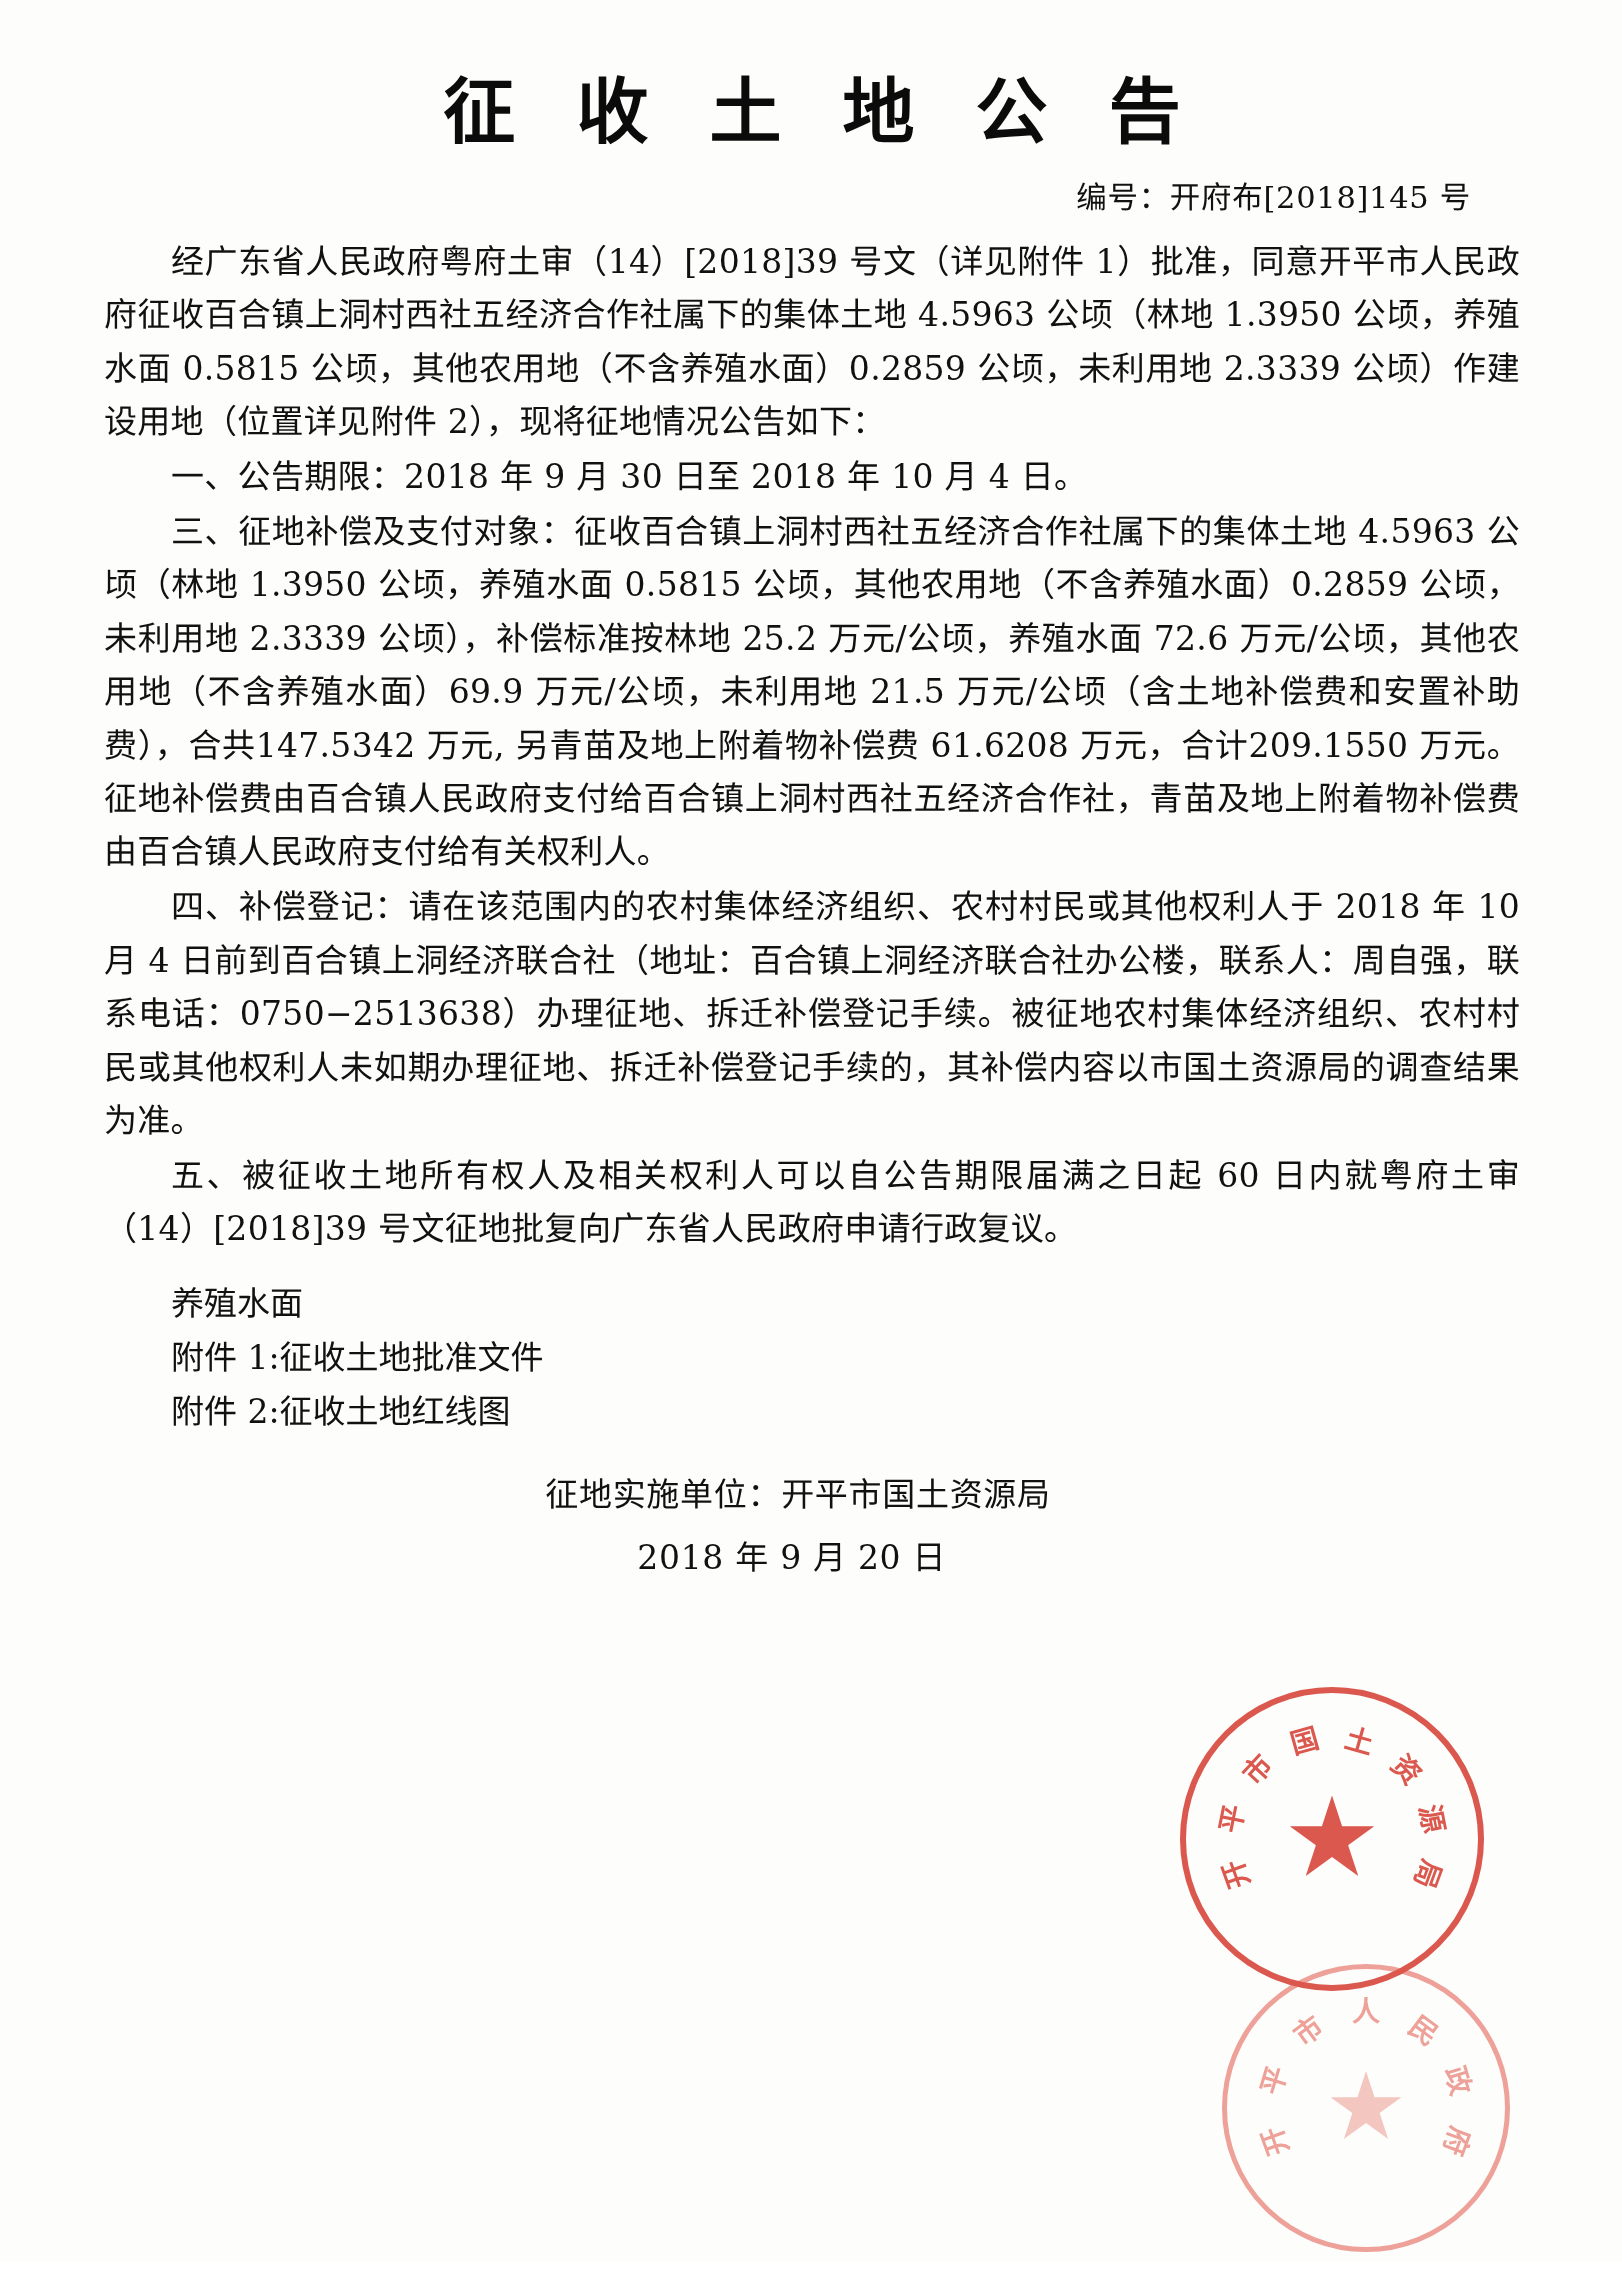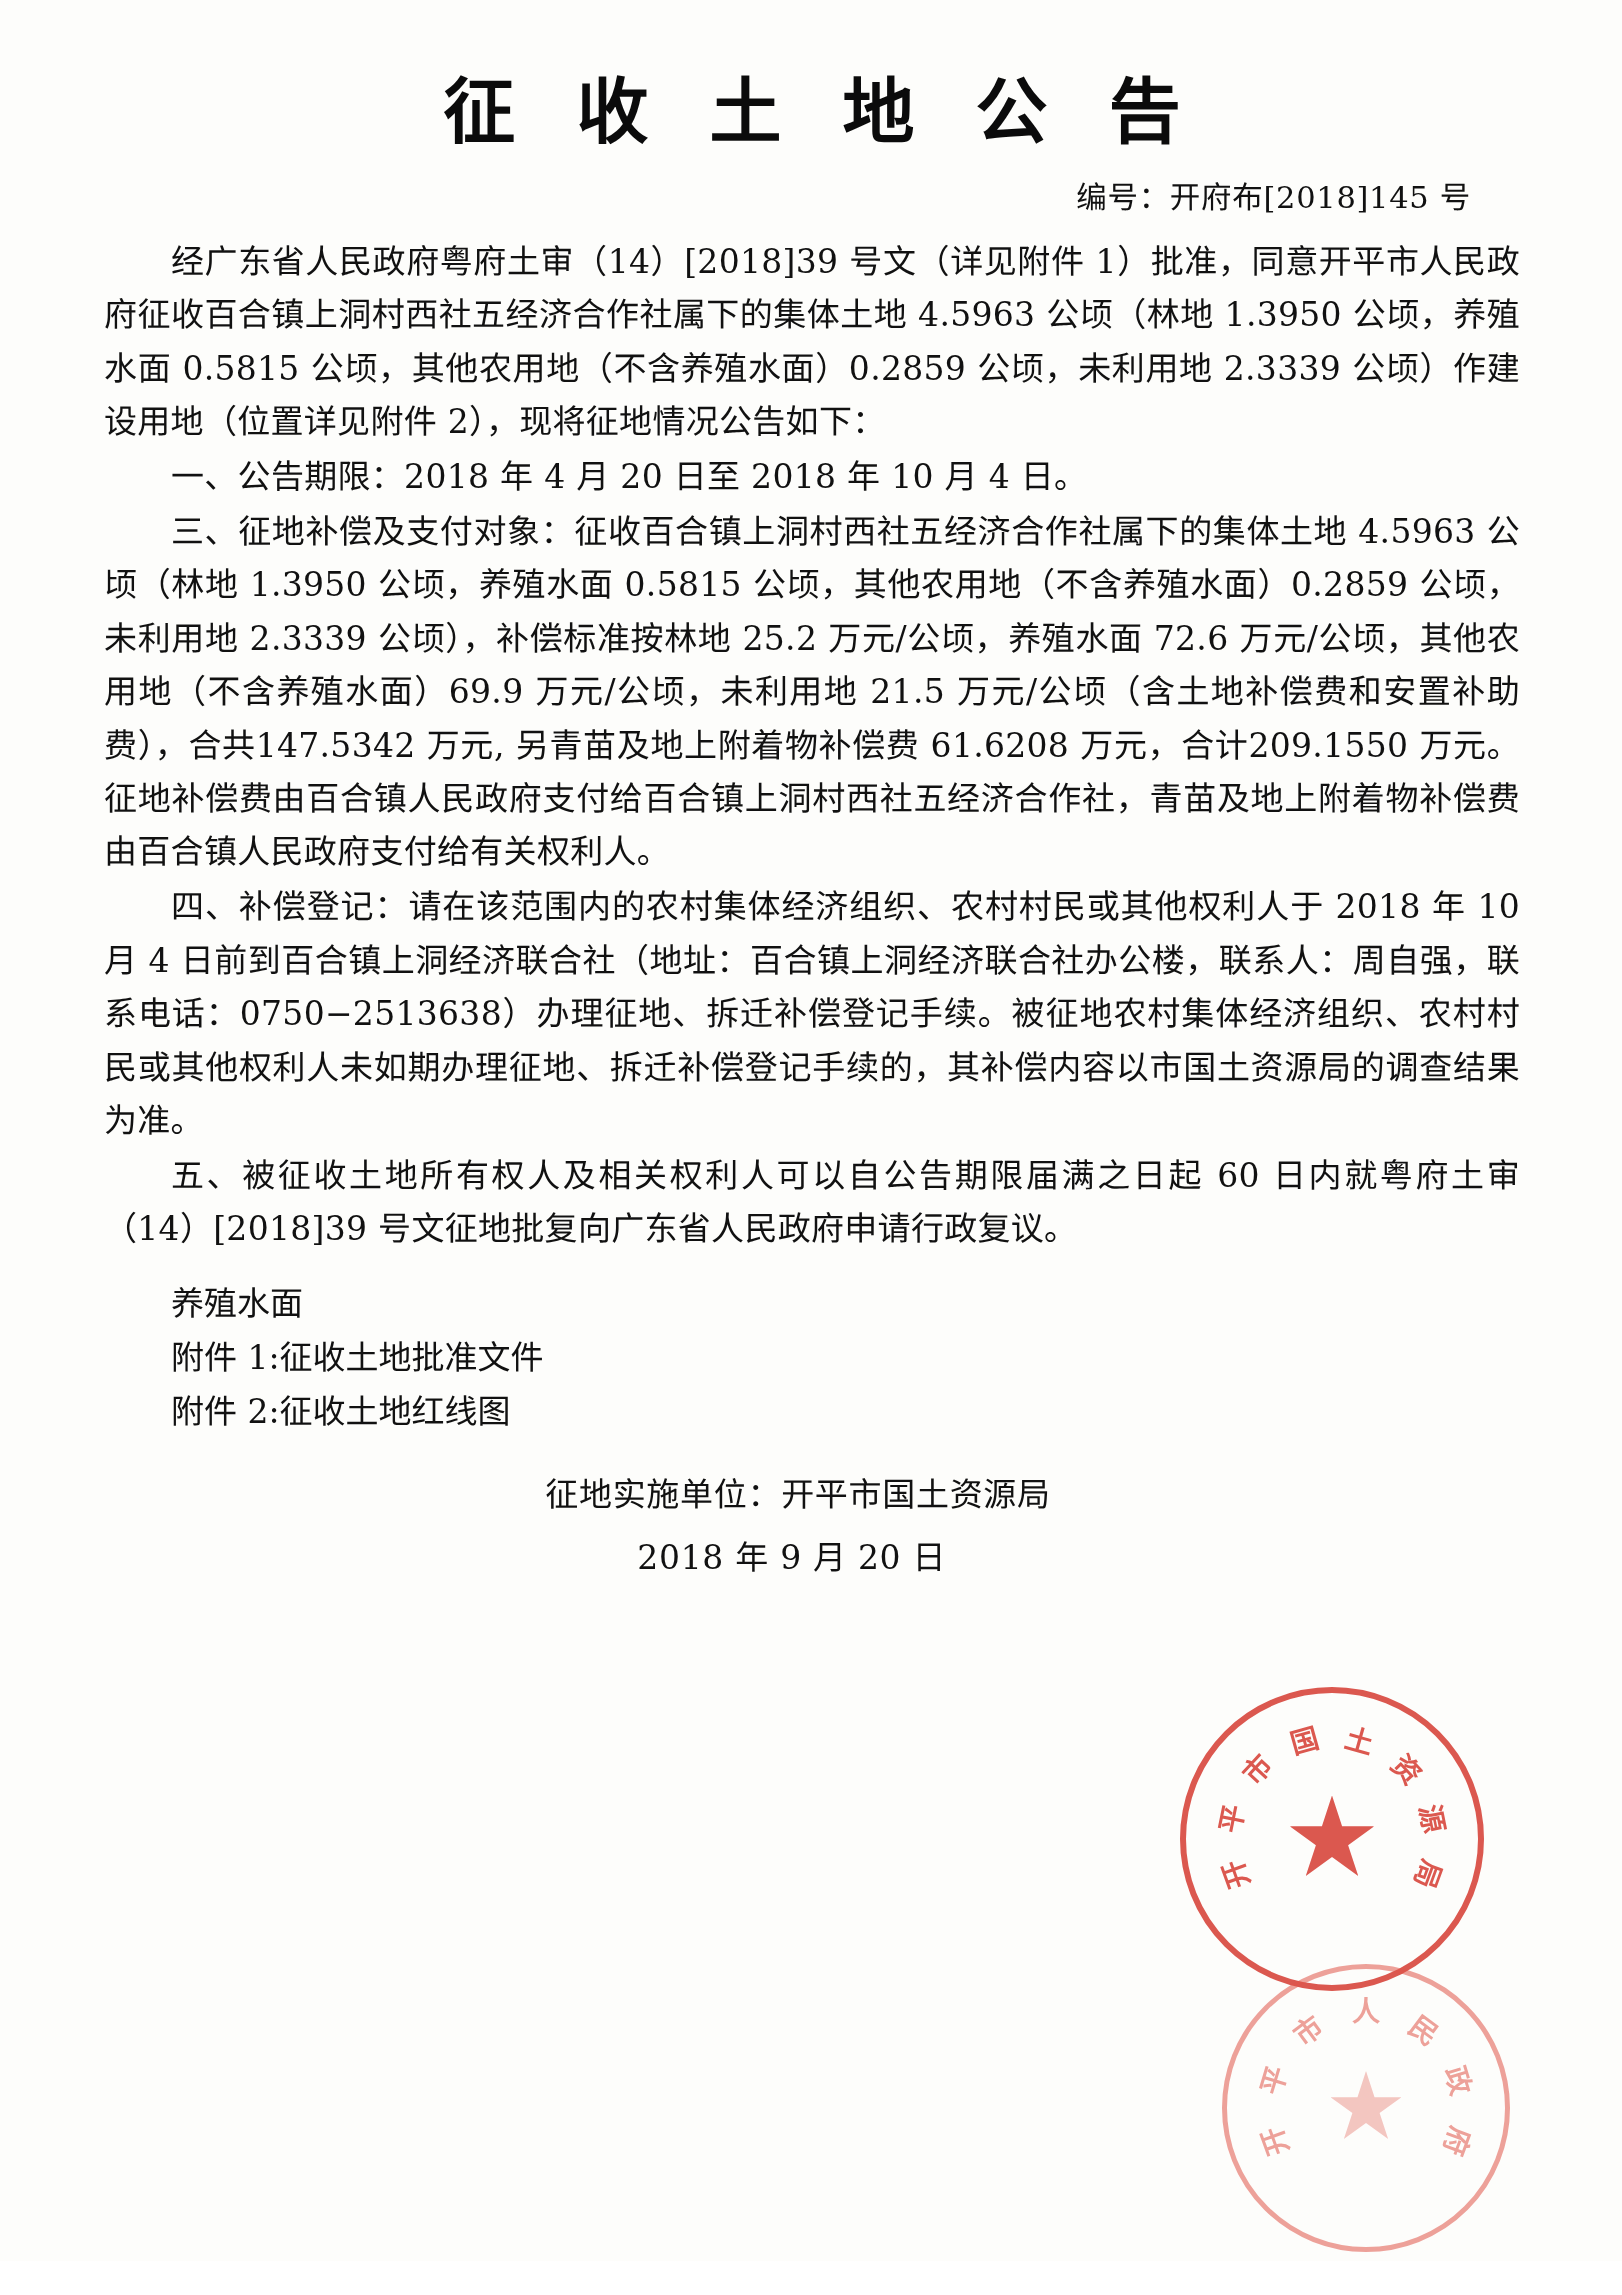--- a/index.html
+++ b/index.html
@@ -137,21 +137,21 @@
 <body>
 
 <div class="page">
   <div class="inner">
 
     <h1 class="doc-title">征 收 土 地 公 告</h1>
 
     <div class="doc-number">编号：开府布[2018]145 号</div>
 
     <p class="body-text indent2">经广东省人民政府粤府土审（14）[2018]39 号文（详见附件 1）批准，同意开平市人民政府征收百合镇上洞村西社五经济合作社属下的集体土地 4.5963 公顷（林地 1.3950 公顷，养殖水面 0.5815 公顷，其他农用地（不含养殖水面）0.2859 公顷，未利用地 2.3339 公顷）作建设用地（位置详见附件 2），现将征地情况公告如下：</p>
-    <p class="body-text indent2">一、公告期限：2018 年 4 月 20 日至 2018 年 10 月 4 日。</p>
+    <p class="body-text indent2">一、公告期限：2018 年 9 月 30 日至 2018 年 10 月 4 日。</p>
     <p class="body-text indent2">三、征地补偿及支付对象：征收百合镇上洞村西社五经济合作社属下的集体土地 4.5963 公顷（林地 1.3950 公顷，养殖水面 0.5815 公顷，其他农用地（不含养殖水面）0.2859 公顷，未利用地 2.3339 公顷），补偿标准按林地 25.2 万元/公顷，养殖水面 72.6 万元/公顷，其他农用地（不含养殖水面）69.9 万元/公顷，未利用地 21.5 万元/公顷（含土地补偿费和安置补助费），合共147.5342 万元, 另青苗及地上附着物补偿费 61.6208 万元，合计209.1550 万元。征地补偿费由百合镇人民政府支付给百合镇上洞村西社五经济合作社，青苗及地上附着物补偿费由百合镇人民政府支付给有关权利人。</p>
     <p class="body-text indent2">四、补偿登记：请在该范围内的农村集体经济组织、农村村民或其他权利人于 2018 年 10 月 4 日前到百合镇上洞经济联合社（地址：百合镇上洞经济联合社办公楼，联系人：周自强，联系电话：0750−2513638）办理征地、拆迁补偿登记手续。被征地农村集体经济组织、农村村民或其他权利人未如期办理征地、拆迁补偿登记手续的，其补偿内容以市国土资源局的调查结果为准。</p>
     <p class="body-text indent2">五、被征收土地所有权人及相关权利人可以自公告期限届满之日起 60 日内就粤府土审（14）[2018]39 号文征地批复向广东省人民政府申请行政复议。</p>
 
     <div class="closing">
       <p>养殖水面</p>
       <p>附件 1:征收土地批准文件</p>
       <p>附件 2:征收土地红线图</p>
     </div>
 

